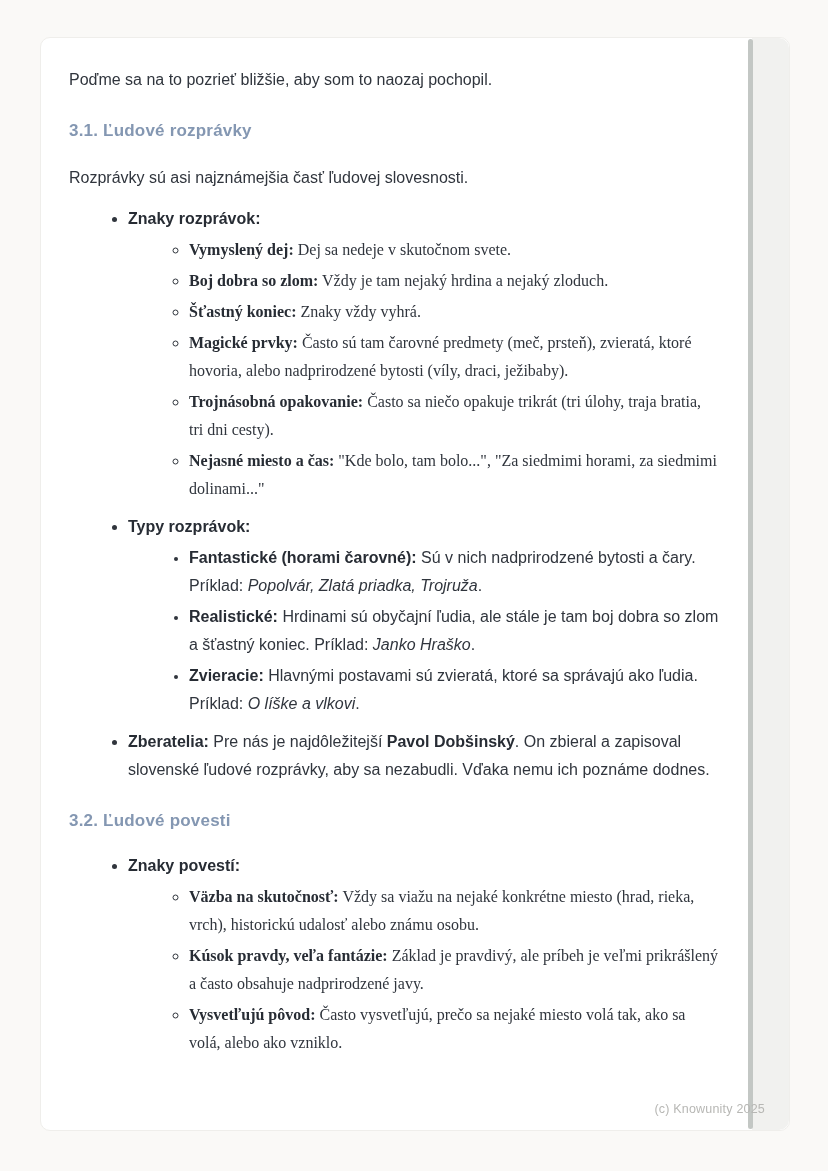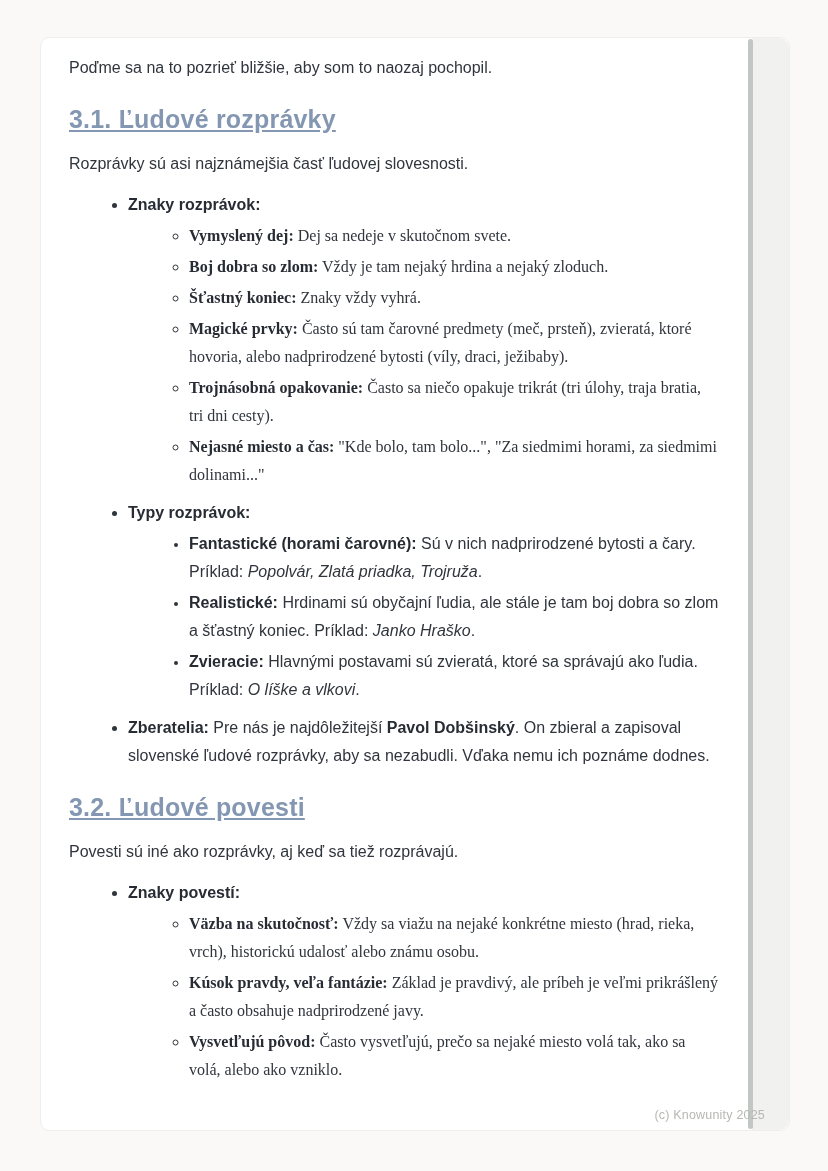--- a/index.html
+++ b/index.html
@@ -42,30 +42,29 @@
     border-radius: 3px;
   }
   .content {
     position: relative;
     padding: 12px 70px 0 28px;
     color: #30353d;
     font-size: 16px;
     line-height: 28px;
   }
   .content p {
-    margin: 4px 0 13px 0;
+    margin: 16px 0 13px 0;
   }
   h2.section-heading {
     color: #8497b2;
-    font-size: 25px;
+    font-size: 17px;
     line-height: 34px;
     font-weight: 700;
     margin: 20px 0 14px 0;
     letter-spacing: 0.2px;
-    text-decoration: underline;
   }
   ul.lv1 {
     list-style: disc outside;
     margin: 0 0 2px 0;
     padding-left: 24px;
   }
   ul.lv2-circle {
     list-style: circle outside;
     margin: 3px 0 10px 0;
     padding-left: 26px;
@@ -82,21 +81,21 @@
     margin-left: 35px;
   }
   li.group {
     margin-bottom: 0;
   }
   strong { font-weight: 700; color: #272c34; }
   em { font-style: italic; }
   .footer-copyright {
     position: absolute;
     right: 24px;
-    bottom: 8px;
+    bottom: 14px;
     font-size: 12.5px;
     color: #b7b7b4;
     letter-spacing: 0.2px;
     z-index: 1;
   }
 </style>
 </head>
 <body>
 
 <div class="page-card">
@@ -148,21 +147,20 @@
         </ul>
       </li>
 
       <li>
         <strong>Zberatelia:</strong><span> Pre nás je najdôležitejší </span><strong>Pavol Dobšinský</strong><span>. On zbieral a zapisoval slovenské ľudové rozprávky, aby sa nezabudli. Vďaka nemu ich poznáme dodnes.</span>
       </li>
     </ul>
 
     <h2 class="section-heading">3.2. Ľudové povesti</h2>
 
-    <p>Povesti sú iné ako rozprávky, aj keď sa tiež rozprávajú.</p>
 
     <ul class="lv1">
       <li class="group">
         <strong>Znaky povestí:</strong>
         <ul class="lv2-circle">
           <li>
             <strong>Väzba na skutočnosť:</strong><span> Vždy sa viažu na nejaké konkrétne miesto (hrad, rieka, vrch), historickú udalosť alebo známu osobu.</span>
           </li>
           <li>
             <strong>Kúsok pravdy, veľa fantázie:</strong><span> Základ je pravdivý, ale príbeh je veľmi prikrášlený a často obsahuje nadprirodzené javy.</span>

